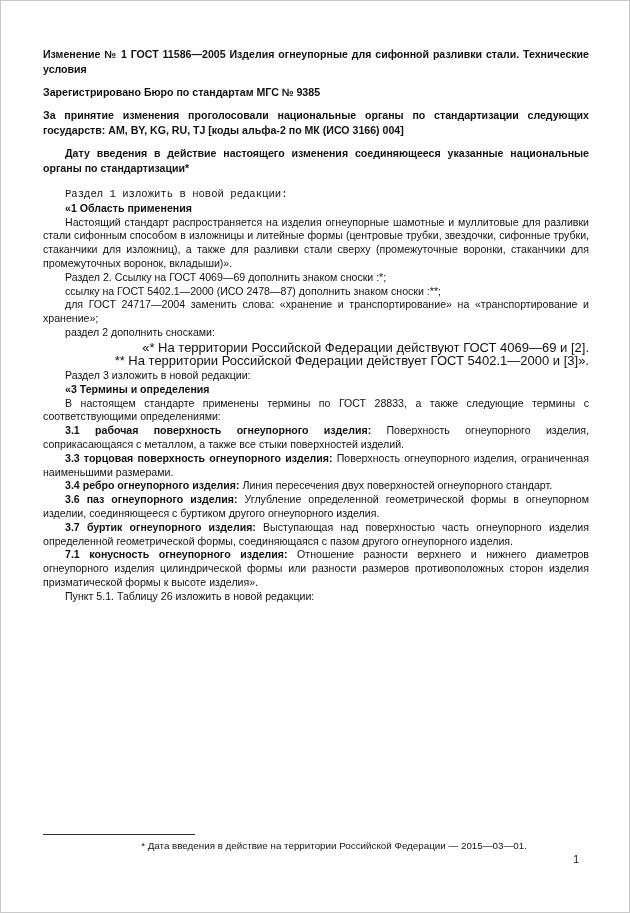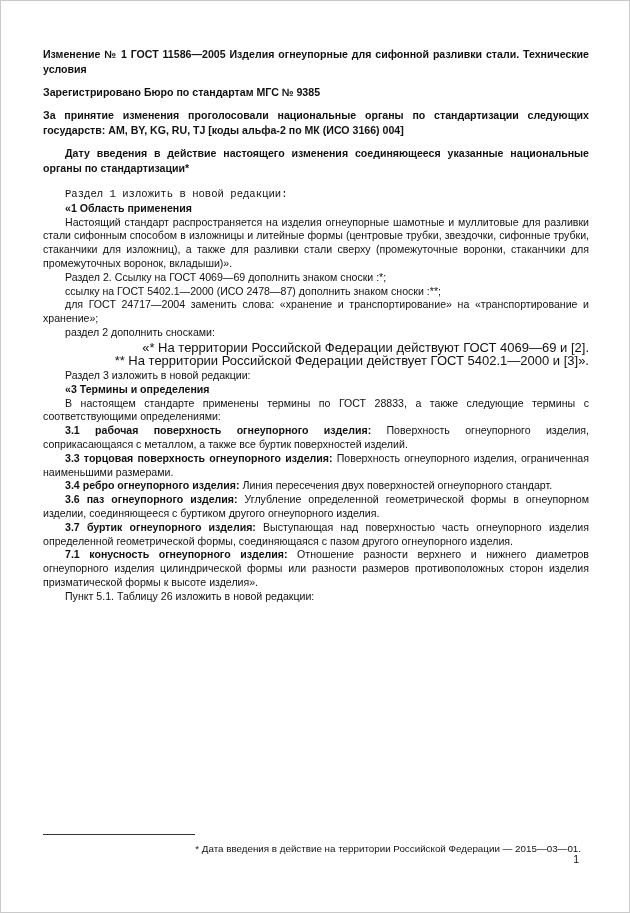--- a/index.html
+++ b/index.html
@@ -55,25 +55,25 @@
     top: 833px;
     width: 546px;
   }
   .footnote-rule {
     width: 152px;
     height: 1px;
     background: #333;
     margin-bottom: 5px;
   }
   .footnote-text {
-    margin: 8px;
+    margin: 0;
     font-size: 9.8px;
     line-height: 12px;
     text-indent: 36px;
-    text-align: right;
+    text-align: center;
     color: #111;
   }
   .page-number {
     position: absolute;
     right: 50px;
     top: 852px;
     font-size: 10.5px;
     color: #111;
   }
 </style>
@@ -91,21 +91,21 @@
       <p class="body"><span>Настоящий стандарт распространяется на изделия огнеупорные шамотные и муллитовые для разливки стали сифонным способом в изложницы и литейные формы (центровые трубки, звездочки, сифонные трубки, стаканчики для изложниц), а также для разливки стали сверху (промежуточные воронки, стаканчики для промежуточных воронок, вкладыши)».</span></p>
       <p class="body"><span>Раздел 2. Ссылку на ГОСТ 4069—69 дополнить знаком сноски :*;</span></p>
       <p class="body"><span>ссылку на ГОСТ 5402.1—2000 (ИСО 2478—87)  дополнить знаком сноски :**;</span></p>
       <p class="body"><span>для ГОСТ 24717—2004 заменить слова: «хранение и транспортирование» на «транспортирование и хранение»;</span></p>
       <p class="body"><span>раздел 2 дополнить сносками:</span></p>
       <p class="small"><span>«* На территории Российской Федерации действуют ГОСТ 4069—69 и [2].</span></p>
       <p class="small"><span>** На территории Российской Федерации действует ГОСТ 5402.1—2000 и [3]».</span></p>
       <p class="body"><span>Раздел 3 изложить в новой редакции:</span></p>
       <p class="section"><span class="b">«3 Термины и определения</span></p>
       <p class="body"><span>В настоящем стандарте применены термины по ГОСТ 28833, а также следующие термины с соответствующими определениями:</span></p>
-      <p class="body"><span class="b">3.1 рабочая  поверхность  огнеупорного  изделия:</span><span> Поверхность огнеупорного изделия, соприкасающаяся с металлом, а также все буртик поверхностей изделий.</span></p>
+      <p class="body"><span class="b">3.1 рабочая  поверхность  огнеупорного  изделия:</span><span> Поверхность огнеупорного изделия, соприкасающаяся с металлом, а также все стыки поверхностей изделий.</span></p>
       <p class="body"><span class="b">3.3  торцовая поверхность огнеупорного изделия:</span><span> Поверхность огнеупорного изделия, ограниченная наименьшими размерами.</span></p>
       <p class="body"><span class="b">3.4 ребро огнеупорного изделия:</span><span> Линия пересечения двух поверхностей огнеупорного стандарт.</span></p>
       <p class="body"><span class="b">3.6 паз огнеупорного изделия:</span><span> Углубление определенной геометрической формы в огнеупорном изделии, соединяющееся с буртиком другого огнеупорного изделия.</span></p>
       <p class="body"><span class="b">3.7 буртик огнеупорного изделия:</span><span> Выступающая над поверхностью часть огнеупорного изделия определенной геометрической формы, соединяющаяся с пазом другого огнеупорного изделия.</span></p>
       <p class="body"><span class="b">7.1 конусность огнеупорного изделия:</span><span> Отношение разности верхнего и нижнего диаметров огнеупорного изделия цилиндрической формы или разности размеров противоположных сторон изделия призматической формы к высоте изделия».</span></p>
       <p class="body"><span>Пункт 5.1. Таблицу 26 изложить в новой редакции:</span></p>
     </div>
 
   <div class="footnote-area">
     <div class="footnote-rule"></div>

